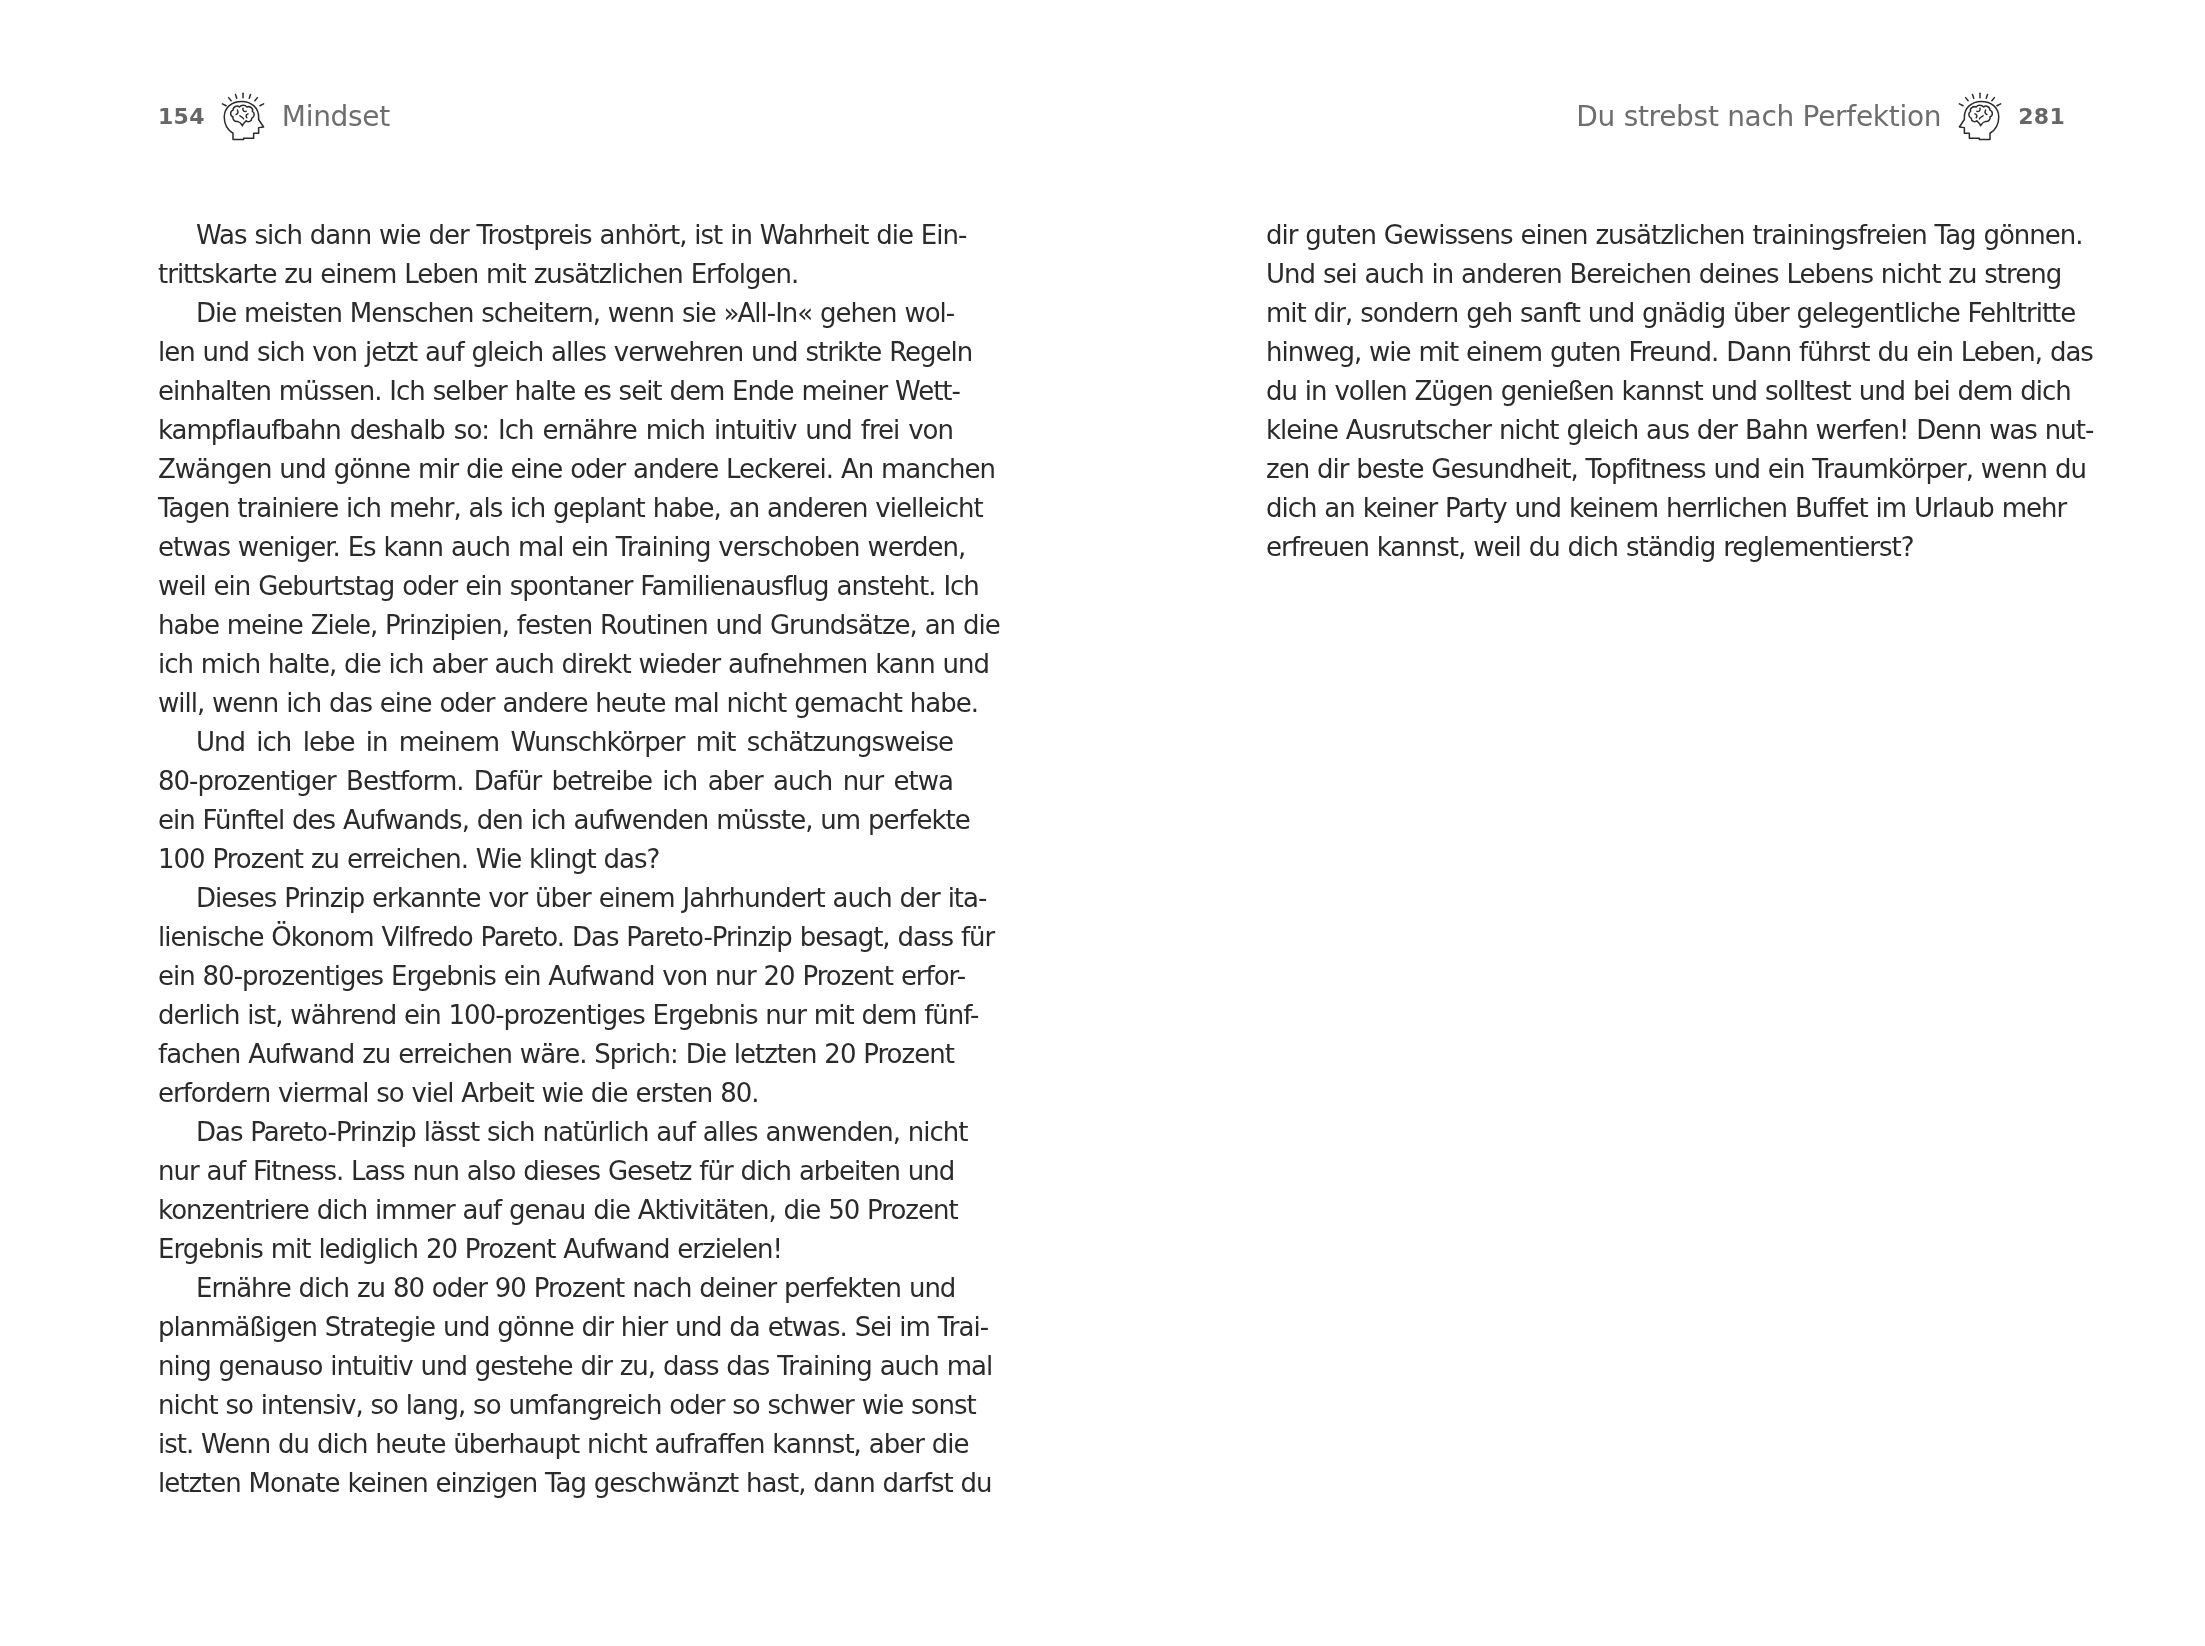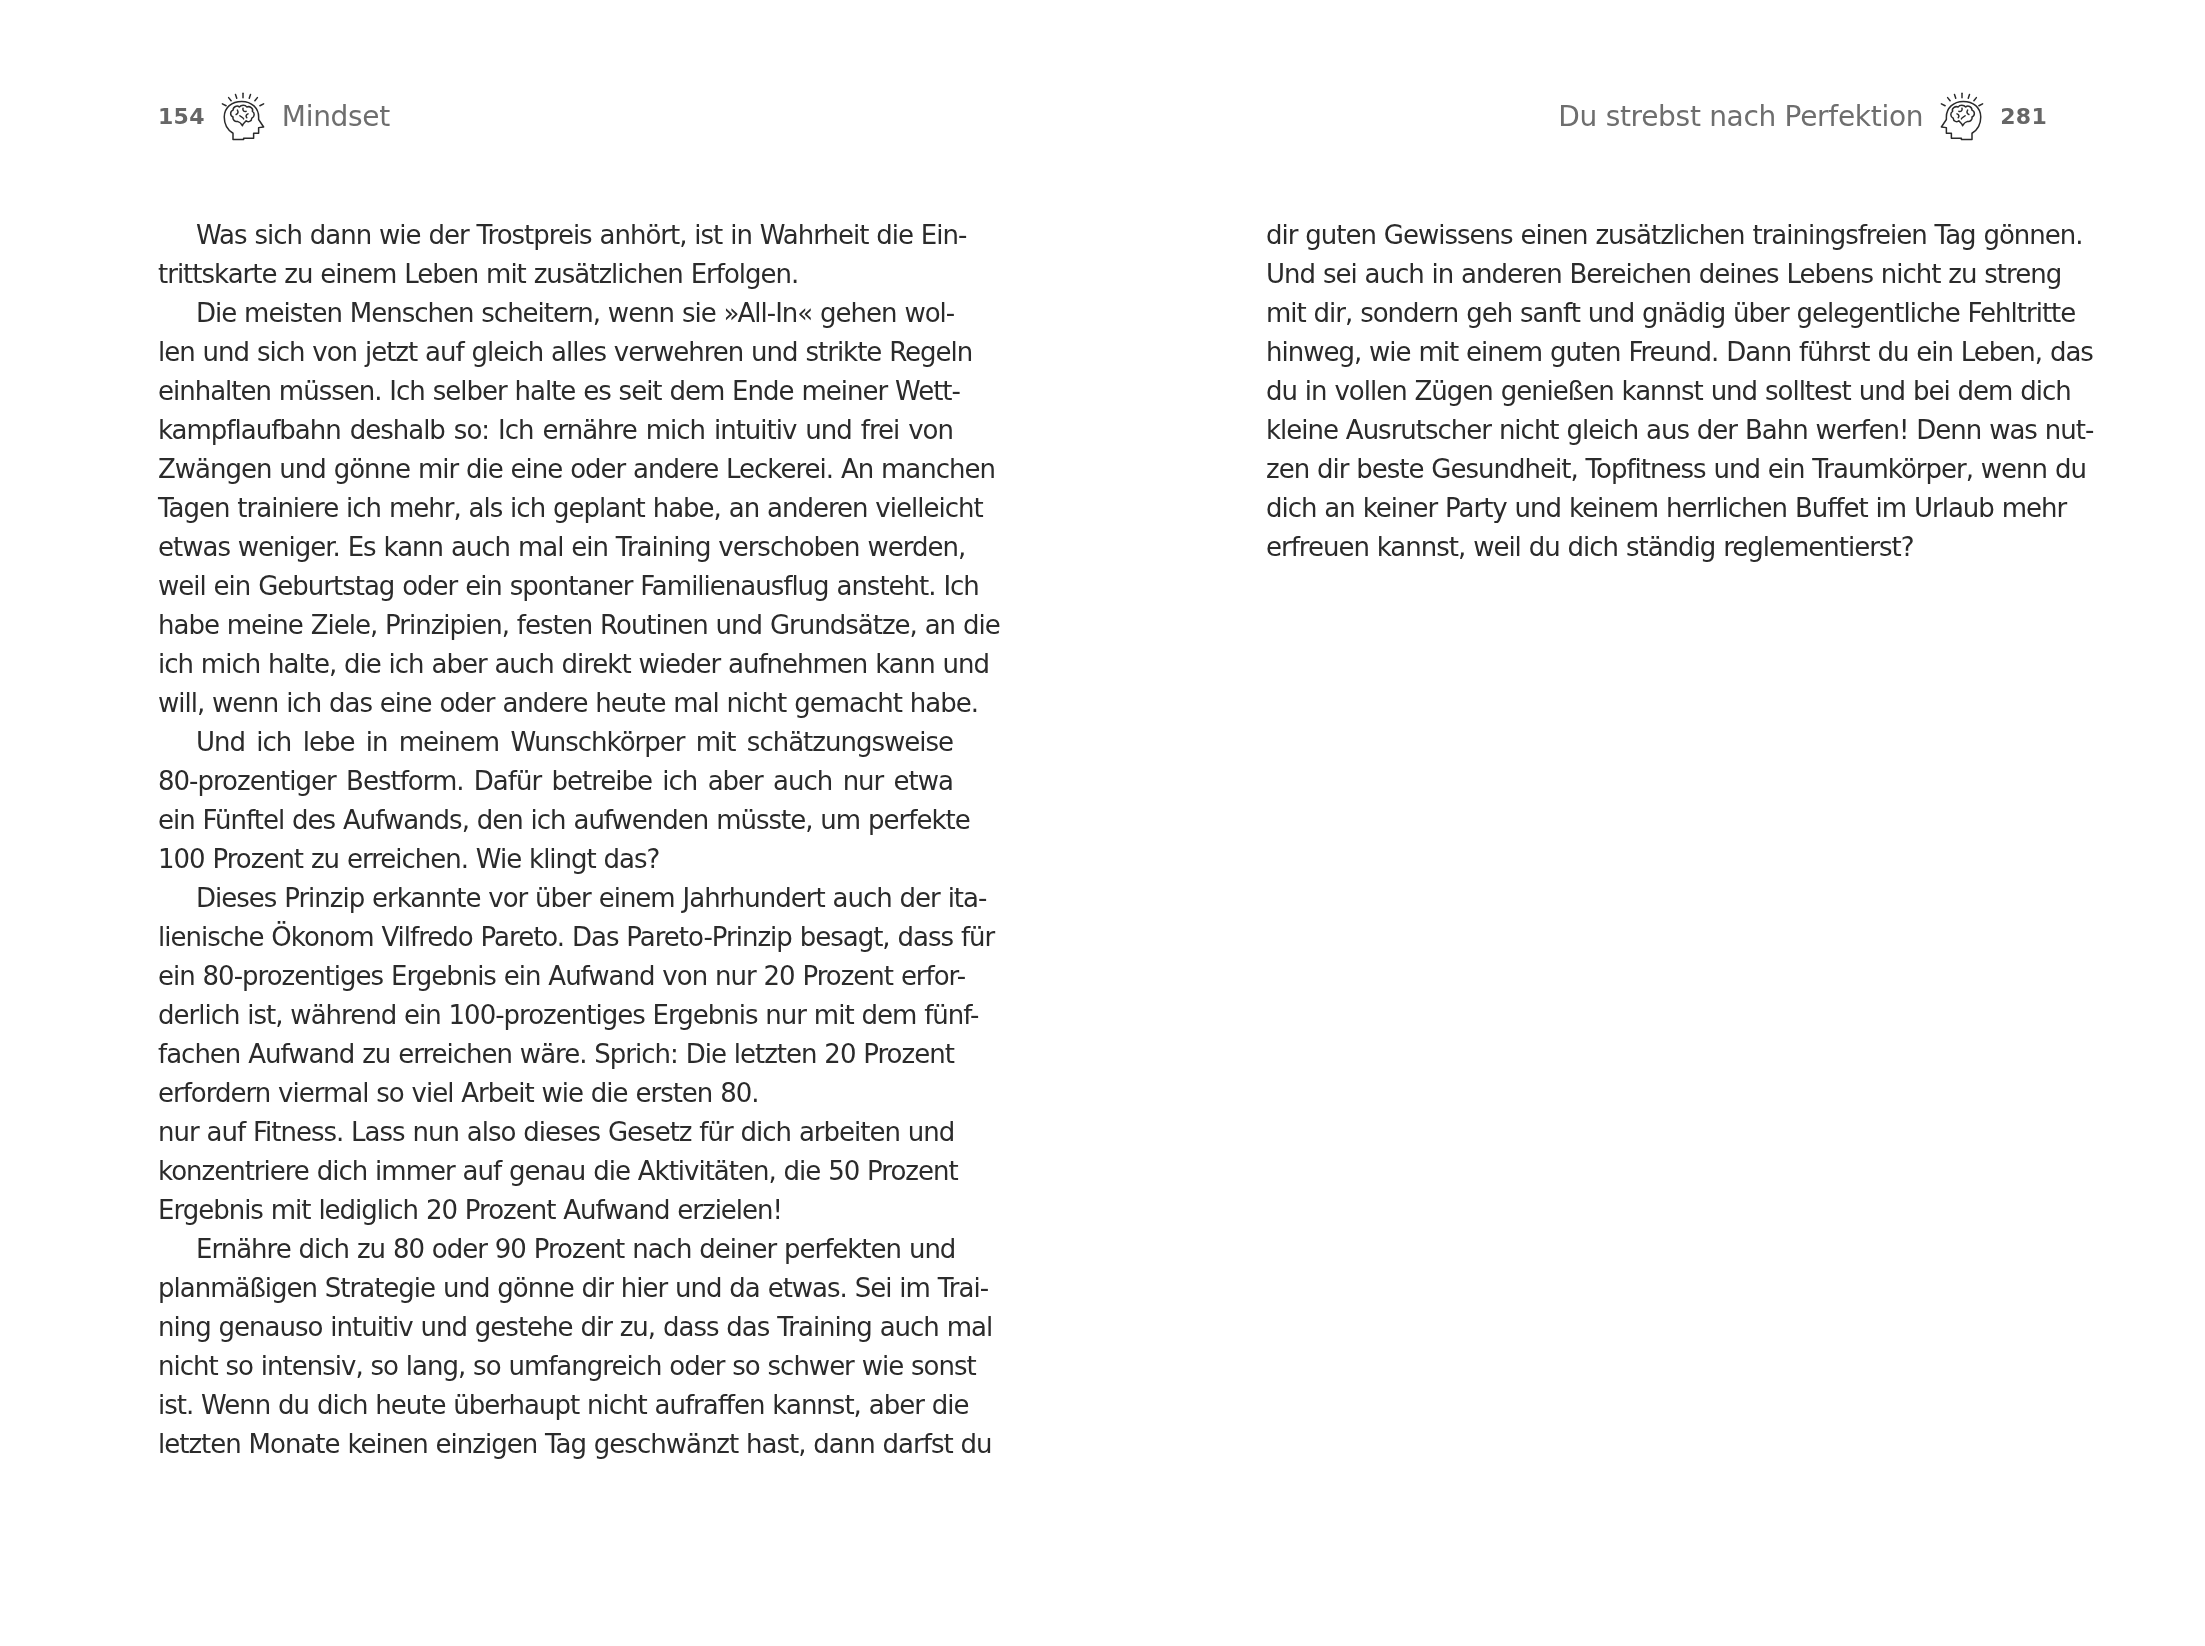--- a/index.html
+++ b/index.html
@@ -4,21 +4,21 @@
 <style>
   html, body { margin: 0; padding: 0; background: #ffffff; }
   body { width: 2205px; height: 1646px; position: relative; overflow: hidden;
          font-family: "DejaVu Sans", "Liberation Sans", sans-serif; color: #2b2b2b; }
   .page { position: absolute; top: 0; height: 1411px; width: 1103px; }
   .page-left { left: 0; }
   .page-right { left: 1103px; }
 
   .running-head { position: absolute; top: 88px; height: 57px; display: flex; align-items: center; }
   .page-left .running-head { left: 158px; }
-  .page-right .running-head { right: 159px; margin-left: 9px; }
+  .page-right .running-head { right: 141px; margin-left: 9px; }
 
   .page-number { font-family: "DejaVu Sans", sans-serif; font-weight: bold; font-size: 22px; color: #666666; letter-spacing: 0.3px; }
   .chapter-title { font-family: "DejaVu Sans", sans-serif; font-weight: normal; font-size: 28px; color: #6e6e6e; letter-spacing: -0.3px; }
   .head-icon { width: 48px; height: 50px; display: inline-block; }
   .head-icon svg { width: 100%; height: 100%; display: block; }
   .page-left .head-icon { margin: 0 15px 0 14px; }
   .page-right .head-icon { margin: 0 14px 0 15px; }
   .mirror svg { transform: scaleX(-1); }
 
   .column { position: absolute; top: 216px; }
@@ -85,20 +85,21 @@
       </div>
       <div>
         <span class="line indent">Dieses Prinzip erkannte vor über einem Jahrhundert auch der ita-</span>
         <span class="line">lienische Ökonom Vilfredo Pareto. Das Pareto-Prinzip besagt, dass für</span>
         <span class="line">ein 80-prozentiges Ergebnis ein Aufwand von nur 20 Prozent erfor-</span>
         <span class="line">derlich ist, während ein 100-prozentiges Ergebnis nur mit dem fünf-</span>
         <span class="line">fachen Aufwand zu erreichen wäre. Sprich: Die letzten 20 Prozent</span>
         <span class="line last">erfordern viermal so viel Arbeit wie die ersten 80.</span>
       </div>
       <div>
+        <span class="line indent">Das Pareto-Prinzip lässt sich natürlich auf alles anwenden, nicht</span>
         <span class="line">nur auf Fitness. Lass nun also dieses Gesetz für dich arbeiten und</span>
         <span class="line">konzentriere dich immer auf genau die Aktivitäten, die 50 Prozent</span>
         <span class="line last">Ergebnis mit lediglich 20 Prozent Aufwand erzielen!</span>
       </div>
       <div>
         <span class="line indent">Ernähre dich zu 80 oder 90 Prozent nach deiner perfekten und</span>
         <span class="line">planmäßigen Strategie und gönne dir hier und da etwas. Sei im Trai-</span>
         <span class="line">ning genauso intuitiv und gestehe dir zu, dass das Training auch mal</span>
         <span class="line">nicht so intensiv, so lang, so umfangreich oder so schwer wie sonst</span>
         <span class="line">ist. Wenn du dich heute überhaupt nicht aufraffen kannst, aber die</span>

